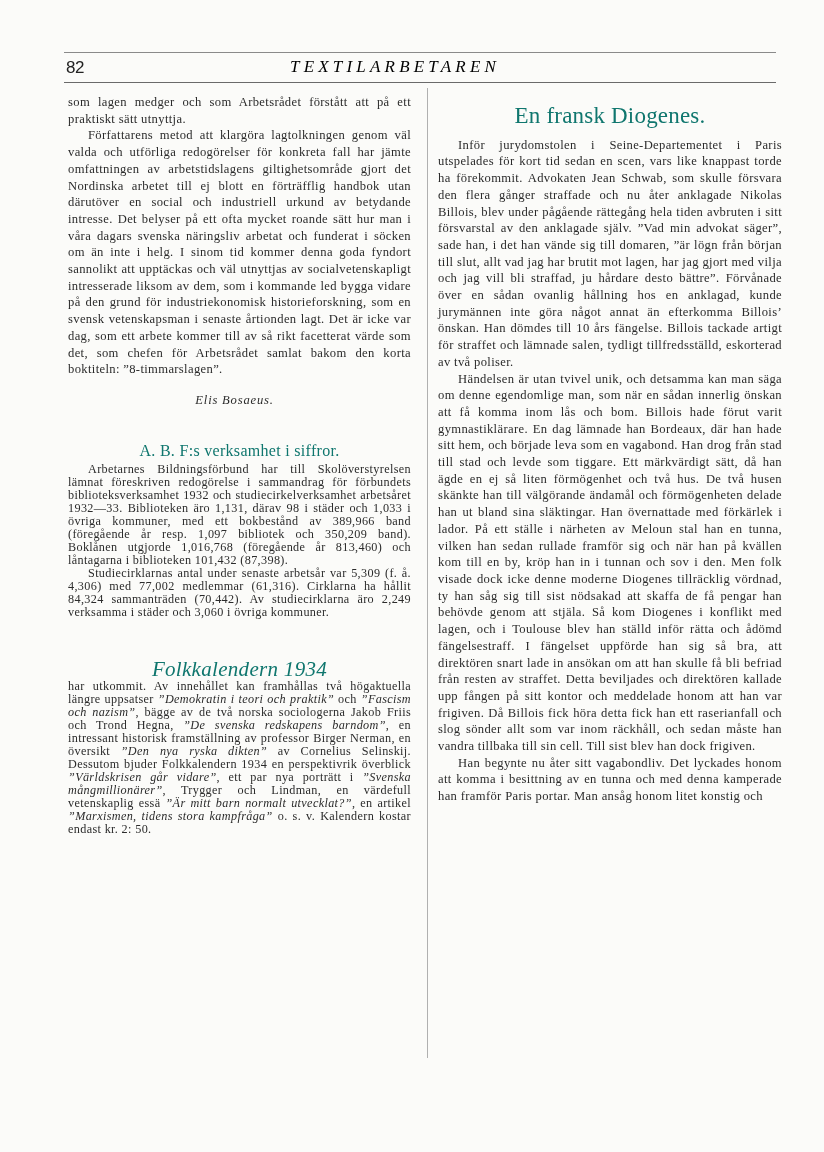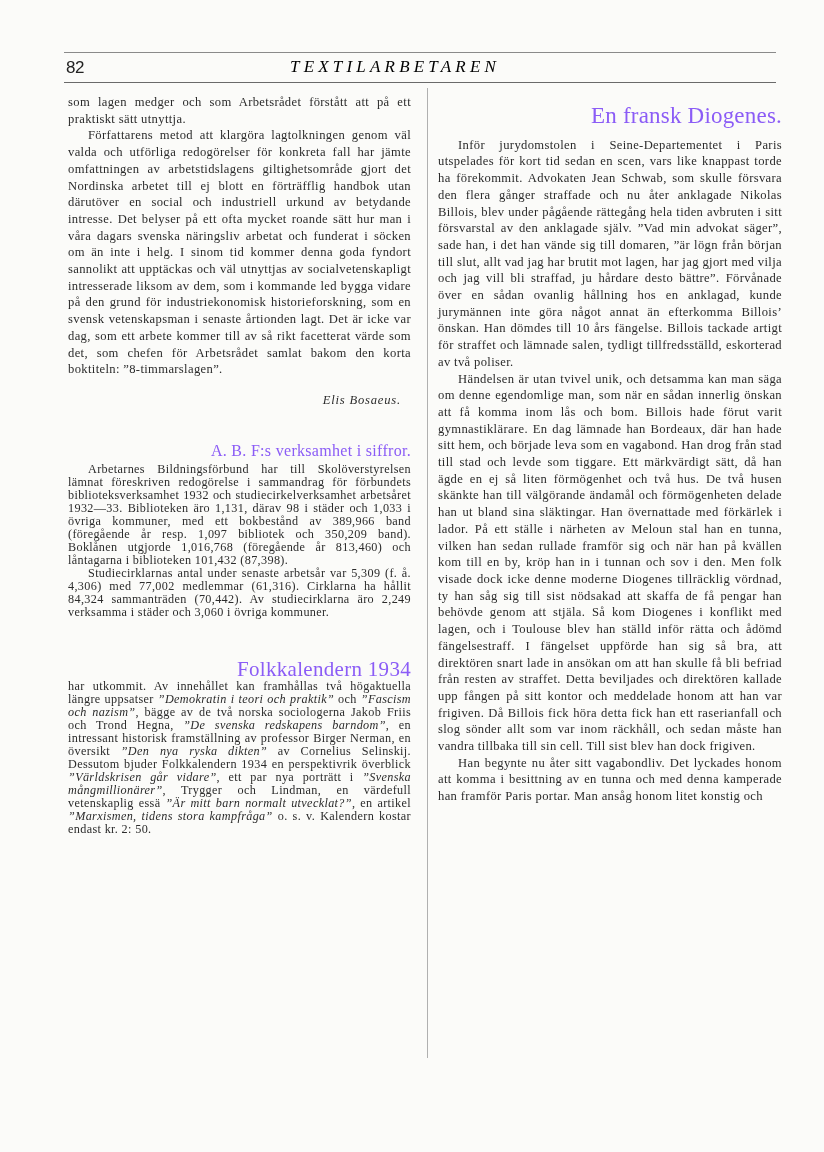--- a/index.html
+++ b/index.html
@@ -37,29 +37,29 @@
       position: absolute; top: 94px; width: 343px;
       font-family: "Liberation Serif", serif;
       font-size: 12.6px; line-height: 16.7px; text-align: justify;
       letter-spacing: 0.35px; color: #2b2b2b;
     }
     .col.left { left: 68px; }
     .col.right { left: 438px; width: 344px; }
     .col p { margin: 0; text-indent: 20px; }
     .col p.noindent { text-indent: 0; }
     .signature {
-      text-align: right; font-style: italic; margin: 14px 10px 0 0;
+      text-align: center; font-style: italic; margin: 14px 10px 0 0;
       letter-spacing: 0.8px;
     }
     .headline {
       font-family: "Liberation Serif", serif; font-weight: normal;
-      text-align: right; color: #8b5cf6; margin: 0;
+      text-align: center; color: #0f766e; margin: 0;
     }
     .headline.h-abf { font-size: 16px; margin-top: 34px; margin-bottom: 4px; letter-spacing: 0.3px; }
-    .headline.h-folk { font-size: 21px; margin-top: 42px; margin-bottom: 2px; letter-spacing: 0.3px; }
+    .headline.h-folk { font-size: 21px; margin-top: 42px; margin-bottom: 2px; letter-spacing: 0.3px; font-style: italic; }
     .headline.h-dio { font-size: 23px; margin-top: 14px; margin-bottom: 12px; letter-spacing: 0.2px; }
     .small { font-size: 12.2px; line-height: 13px; }
     .small p { text-indent: 20px; }
     em { }
   </style>
 </head>
 <body>
 
 <div class="page">
   <div class="header-rule-top"></div>

